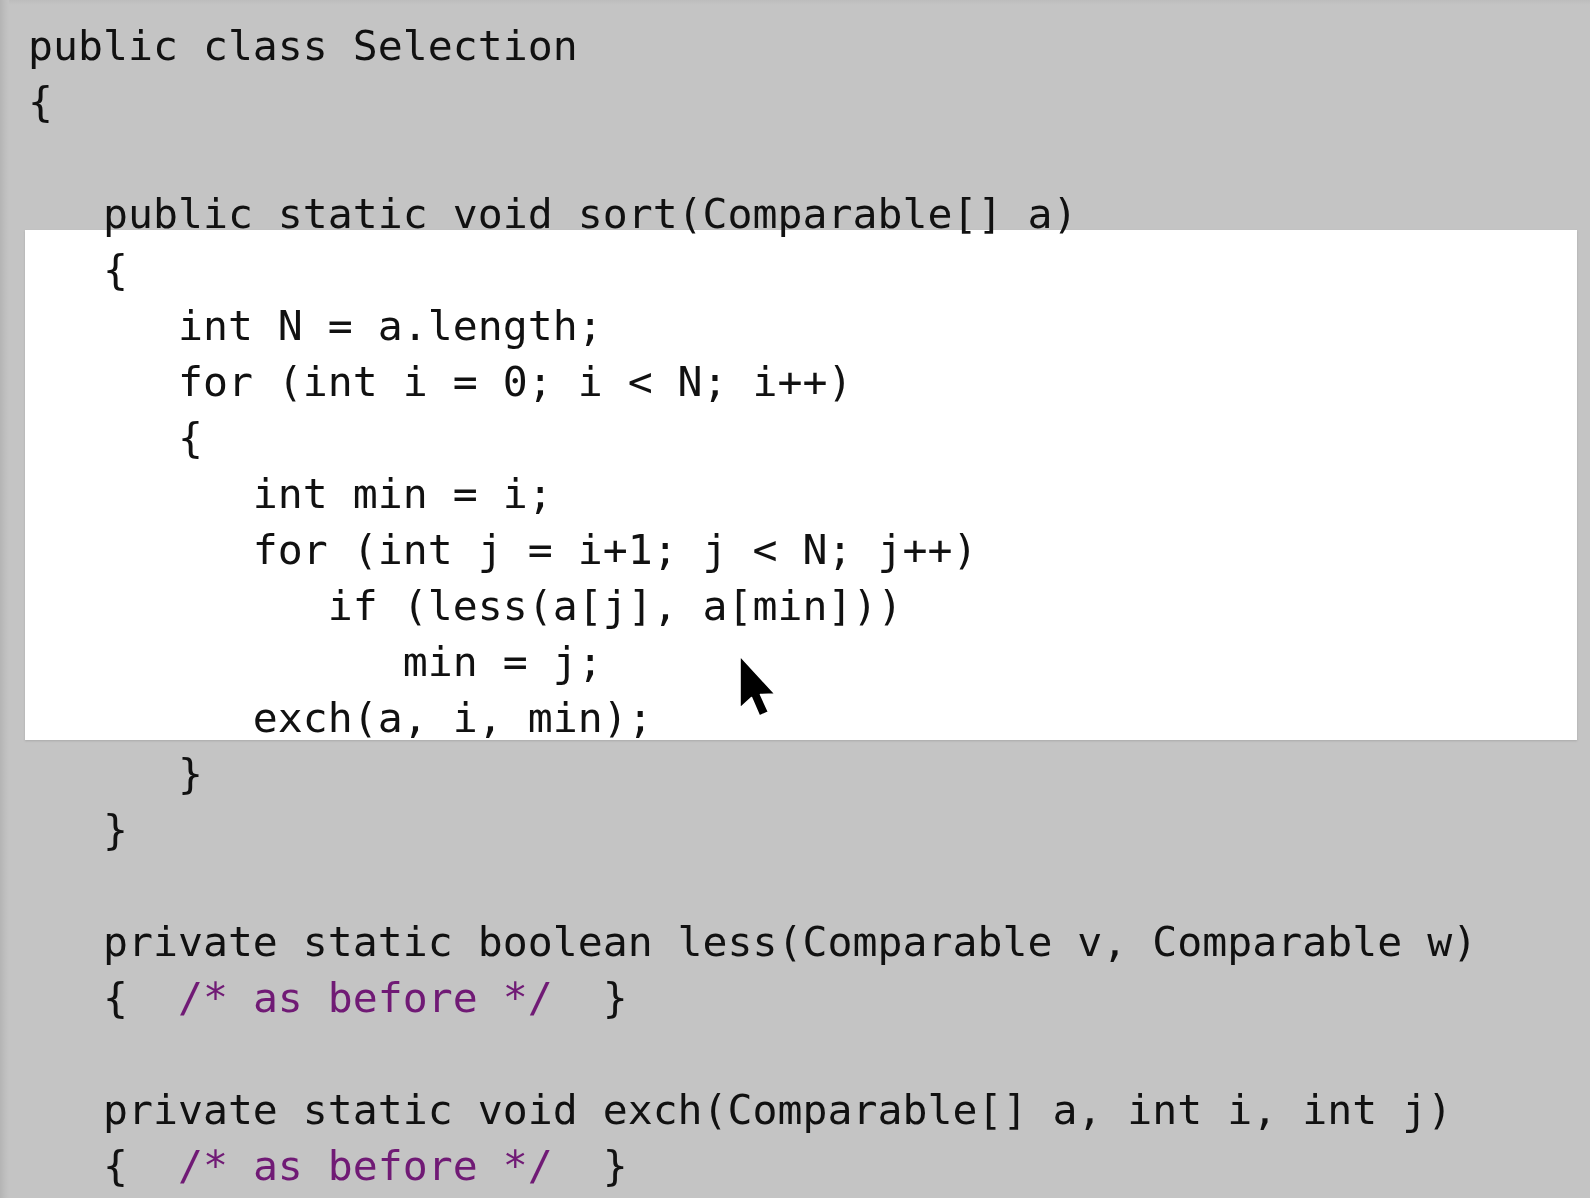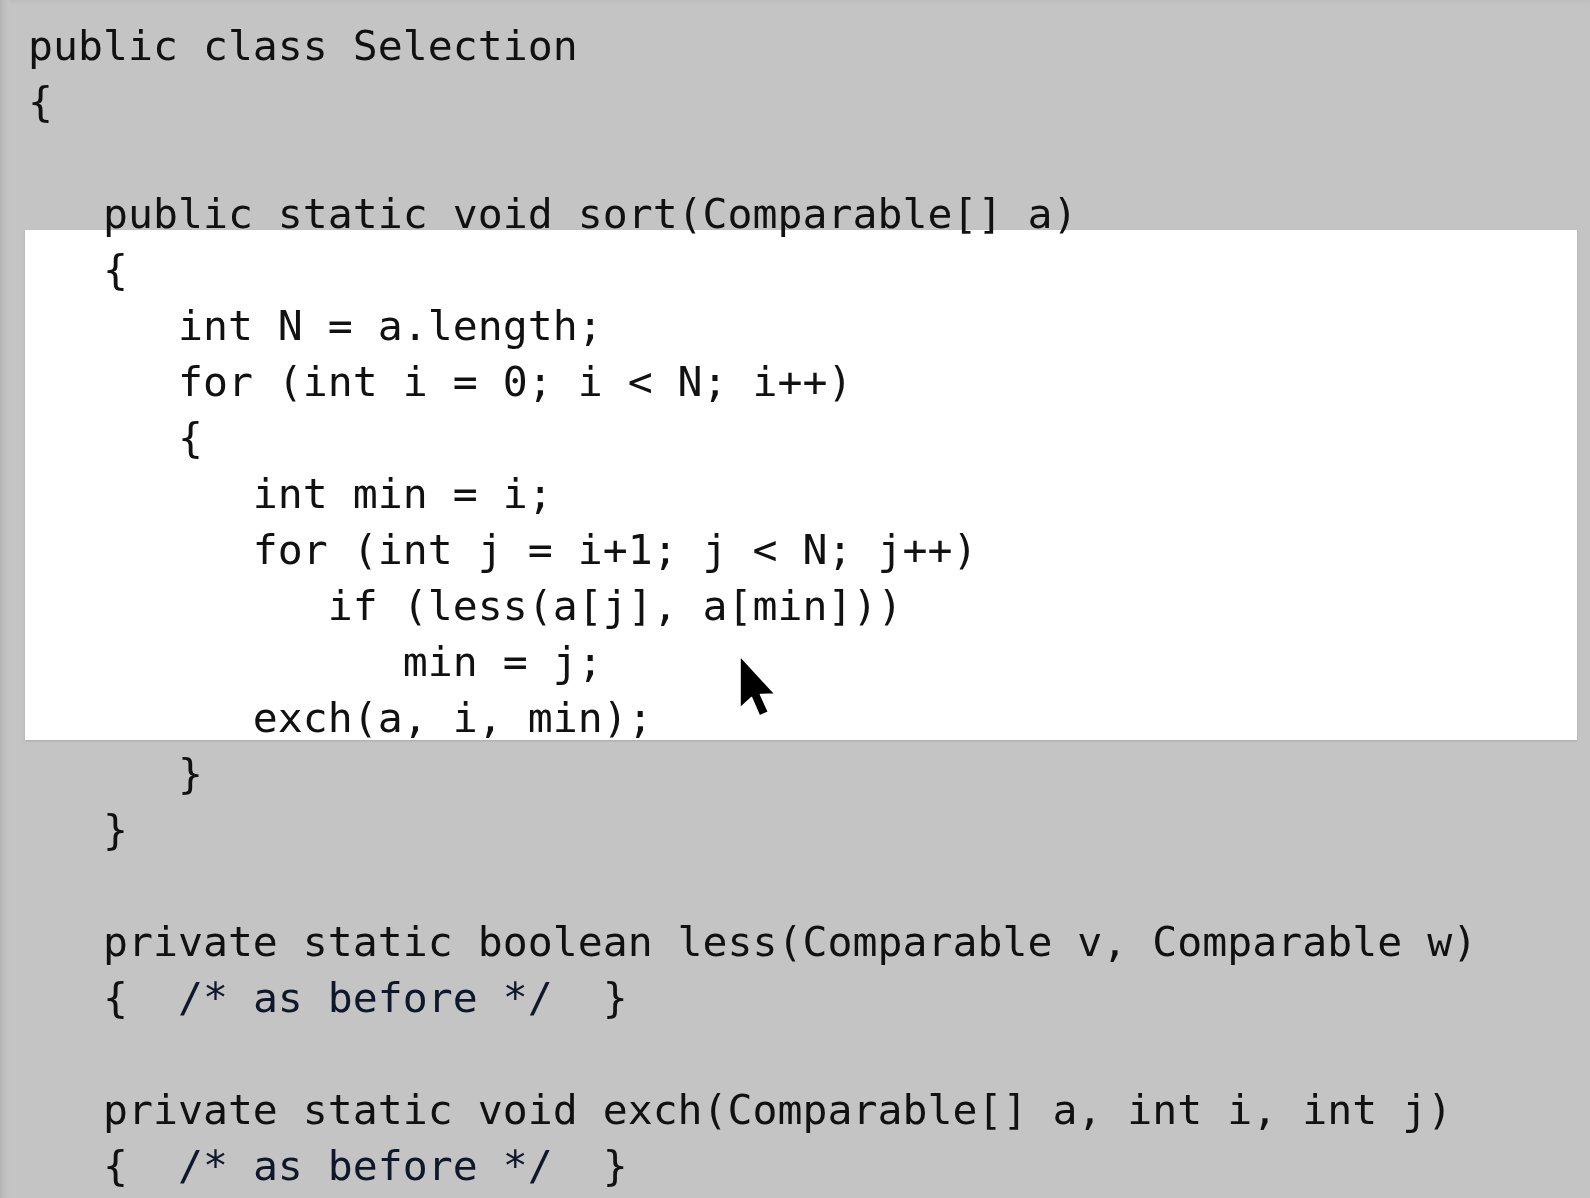--- a/index.html
+++ b/index.html
@@ -55,21 +55,21 @@
     letter-spacing: 0px;
     color: #111111;
     white-space: pre;
     -webkit-font-smoothing: antialiased;
   }
   #code .ln {
     display: block;
     height: 56px;
     white-space: pre;
   }
-  #code .cmt { color: #0f172a; text-align: center; }
+  #code .cmt { color: #701a75; text-align: center; }
 
   
   #cursor {
     position: absolute;
     left: 737px;
     top: 654px;
     width: 46px;
     height: 68px;
     pointer-events: none;
   }

